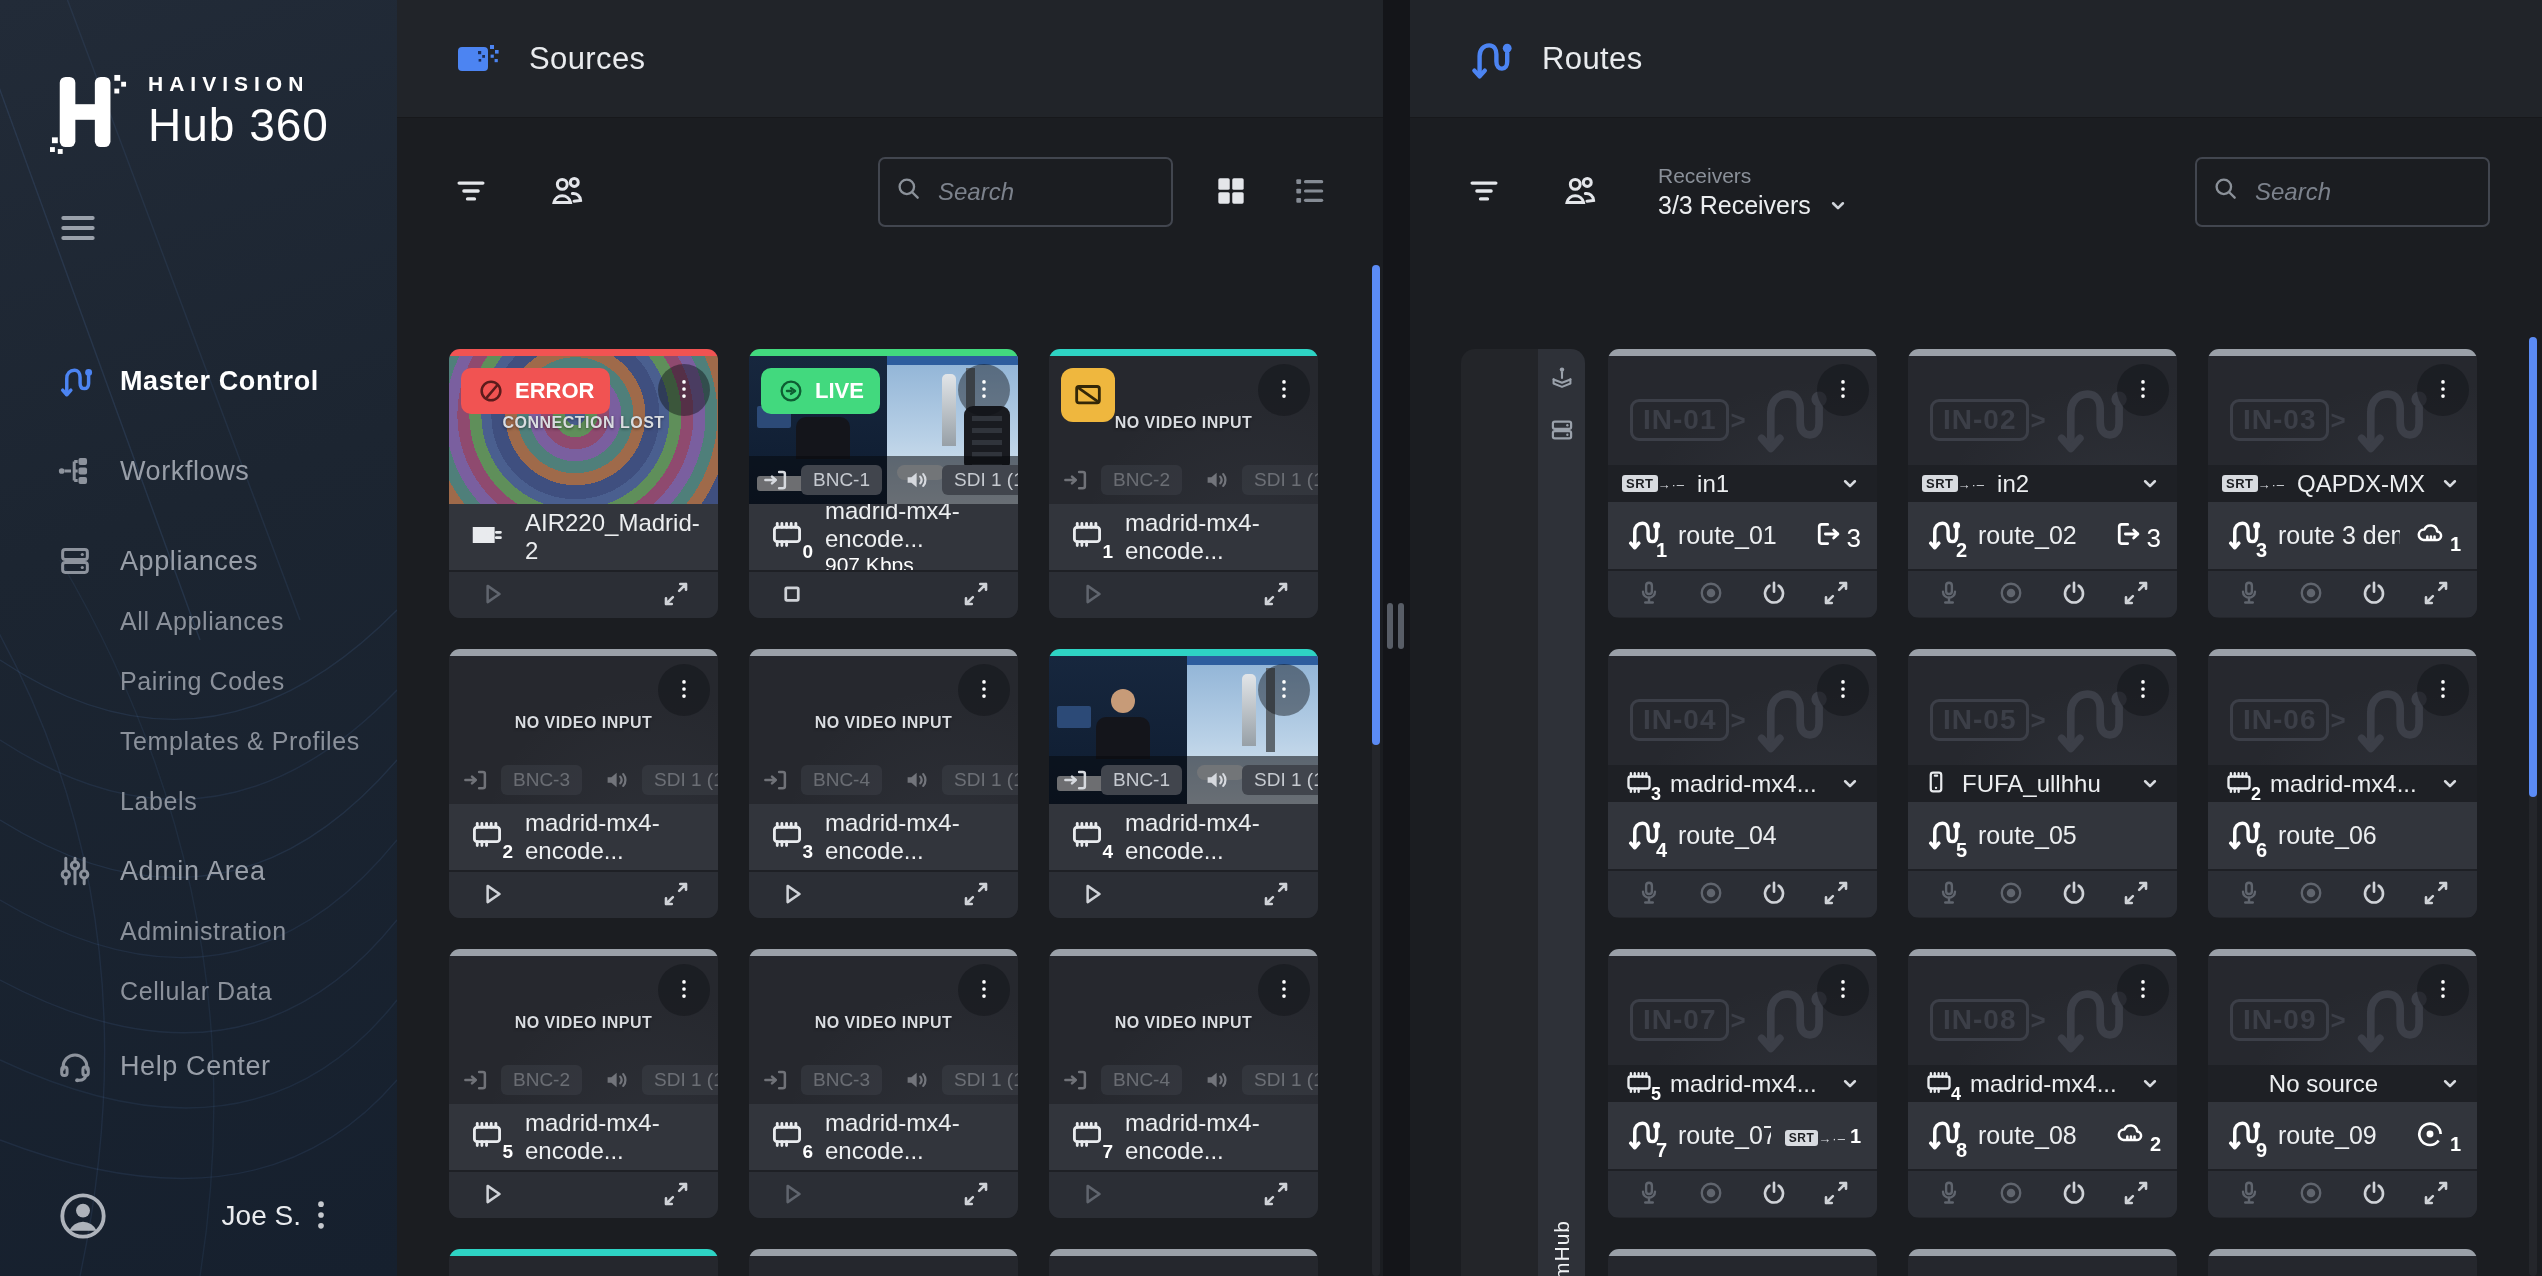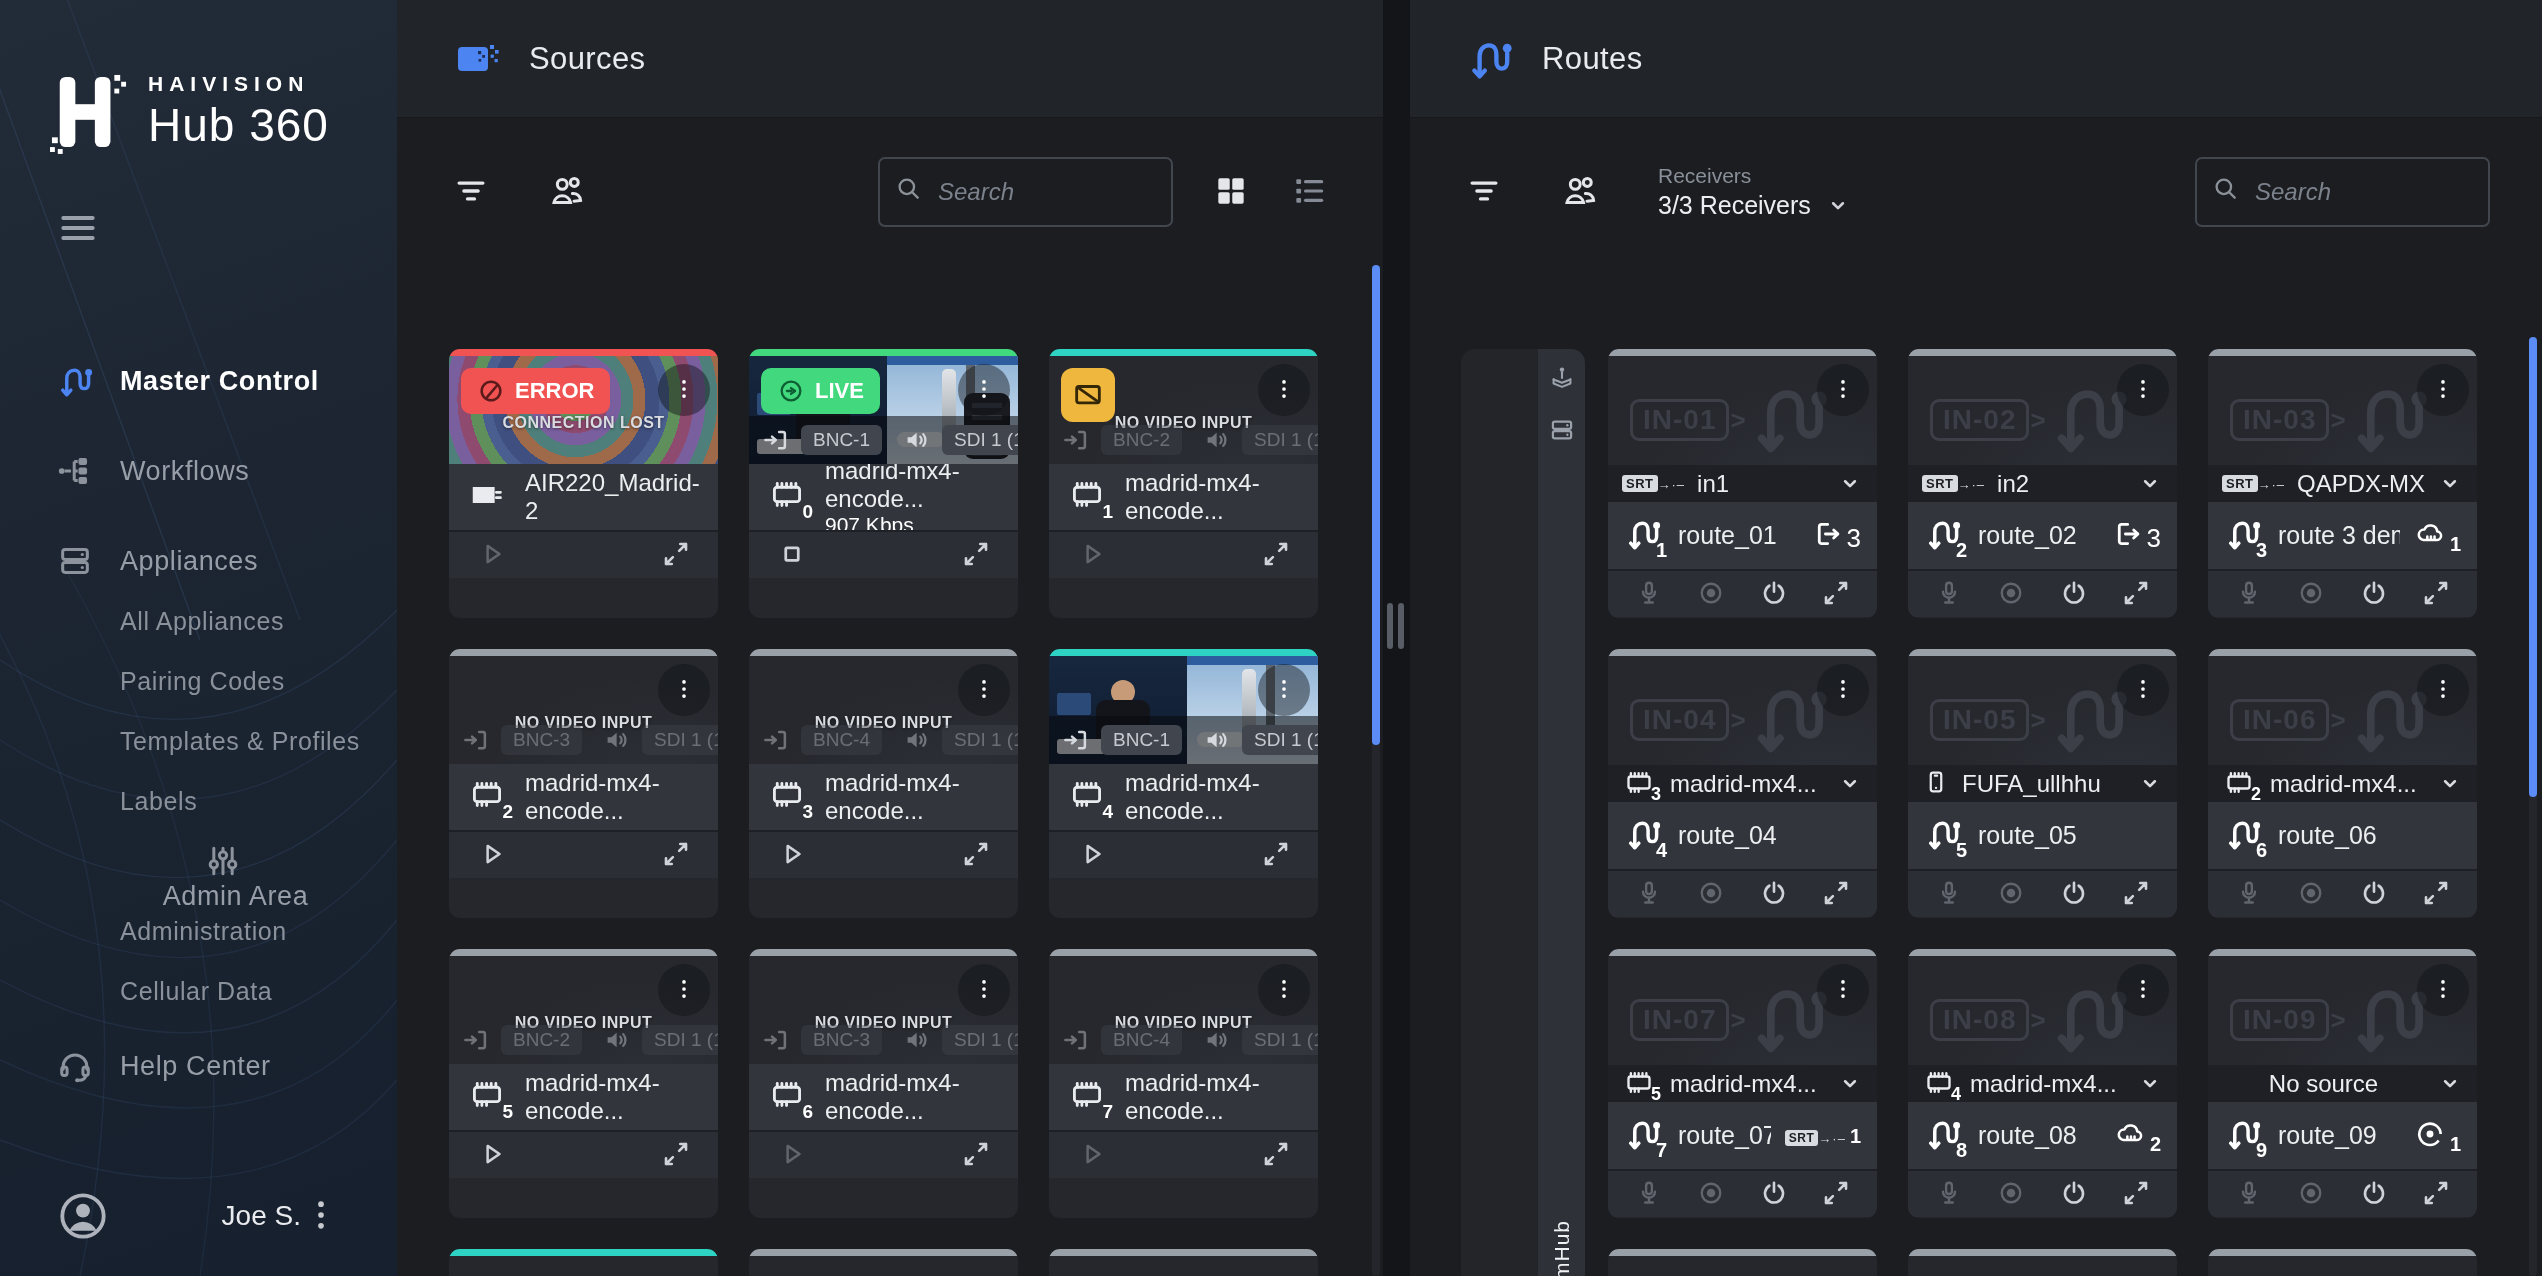--- a/index.html
+++ b/index.html
@@ -18,21 +18,21 @@
   .hamburger { position:absolute; top:206px; left:56px; width:44px; height:40px; background:none; border:none; cursor:pointer; color:#9aa1ab; }
   .nav { position:absolute; top:340px; left:0; right:0; display:flex; flex-direction:column; }
   .nav-item { display:flex; align-items:center; height:60px; padding-left:56px; cursor:pointer; }
   .nav-item .nico { width:46px; height:40px; flex:none; color:#8d939d; display:flex; align-items:center; }
   .nav-item .nico svg { width:38px; height:38px; }
   .nav-item .nlabel { margin-left:18px; font-size:27px; color:#989ea8; font-weight:500; letter-spacing:.6px; }
   .nav-item.active .nlabel { color:#fff; font-weight:bold; }
   .nav-item.active .nico { color:#4c84f2; }
   .nav-item.sub { padding-left:120px; }
   .nav-item.sub .nlabel { margin-left:0; font-size:25px; color:#8b919b; font-weight:400; }
-  .nav-item.mt10 { margin-top:10px;flex-direction:column; } .nav-item.mt15 { margin-top:15px; }
+  .nav-item.mt10 { margin-top:10px; } .nav-item.mt15 { margin-top:15px; }
   .nav-item.mt29 { margin-top:11px; } .nav-item.gap30 { margin-top:30px; }
   .user-row { position:absolute; left:0; right:0; top:1185px; height:62px; display:flex; align-items:center; padding:0 56px; }
   .user-row .avatar { width:54px; height:54px; color:#aeb3bb; }
   .user-row .uname { margin-left:22px; font-size:28px; color:#e9ebee; flex:1;text-align:right; }
   .user-kebab { width:40px; height:48px; background:none; border:none; color:#c6c9ce; cursor:pointer; }
 
   
   .panel { display:flex; flex-direction:column; background:#1b1d21; }
   .panel-sources { width:986px; flex:none; position:relative; }
   .gap-col { width:27px; flex:none; background:#141519; position:relative; }
@@ -61,21 +61,21 @@
   .routes-content .cards-grid { margin-top:0; padding-left:23px; }
 
   
   .card { width:269px; height:269px; border-radius:11px; overflow:hidden; display:flex; flex-direction:column; background:#25272d; }
   .card-top { height:7px; flex:none; }
   .acc-red{background:#f15352}.acc-green{background:#42d97e}.acc-teal{background:#2ed3c4}.acc-gray{background:#9aa0a8}
   .kebab-btn { position:absolute; top:8px; right:8px; width:52px; height:52px; border:none; border-radius:50%; background:rgba(16,18,22,.45); color:#fff; cursor:pointer; }
   .kebab-btn svg { width:26px; height:26px; }
 
   
-  .s-thumb { position:relative; height:108px; flex:none; background:radial-gradient(ellipse at 75% 130%, rgba(130,140,160,.08), transparent 60%), #26282e; }
+  .s-thumb { position:relative; height:148px; flex:none; background:radial-gradient(ellipse at 75% 130%, rgba(130,140,160,.08), transparent 60%), #26282e; }
   .s-thumb.swirl-thumb { background:repeating-radial-gradient(circle at 47% 40%, #4a5f8f 0 10px, #5f8f5a 10px 22px, #8f4a6f 22px 34px, #7a5f9f 34px 46px, #4f7f7a 46px 58px, #9f6a4a 58px 70px, #3f4f7f 70px 84px); }
   .thumb-msg { position:absolute; left:0; right:0; top:58px; text-align:center; font-size:16px; font-weight:bold; letter-spacing:.5px; color:#d9dce0; text-shadow:0 1px 3px rgba(0,0,0,.5); }
   .status-badge { position:absolute; top:12px; left:12px; display:flex; align-items:center; gap:10px; height:46px; padding:0 16px; border-radius:10px; font-size:22px; font-weight:bold; color:#fff; }
   .badge-error { background:#f15352; } .badge-error svg { width:28px; height:28px; color:#5c1b1b; }
   .badge-live { background:#42d97e; } .badge-live svg { width:28px; height:28px; color:#0e5e33; }
   .nv-badge { position:absolute; top:12px; left:12px; width:54px; height:54px; border-radius:12px; background:#efb73e; display:flex; align-items:center; justify-content:center; }
   .nv-badge svg { width:34px; height:34px; color:#332708; }
   .io-row { position:absolute; left:0; right:0; bottom:0; height:48px; display:flex; align-items:center; padding:0 12px; gap:10px; }
   .io-row.bright { background:rgba(8,10,13,.55); }
   .io-row.dim > * { opacity:.42; }

